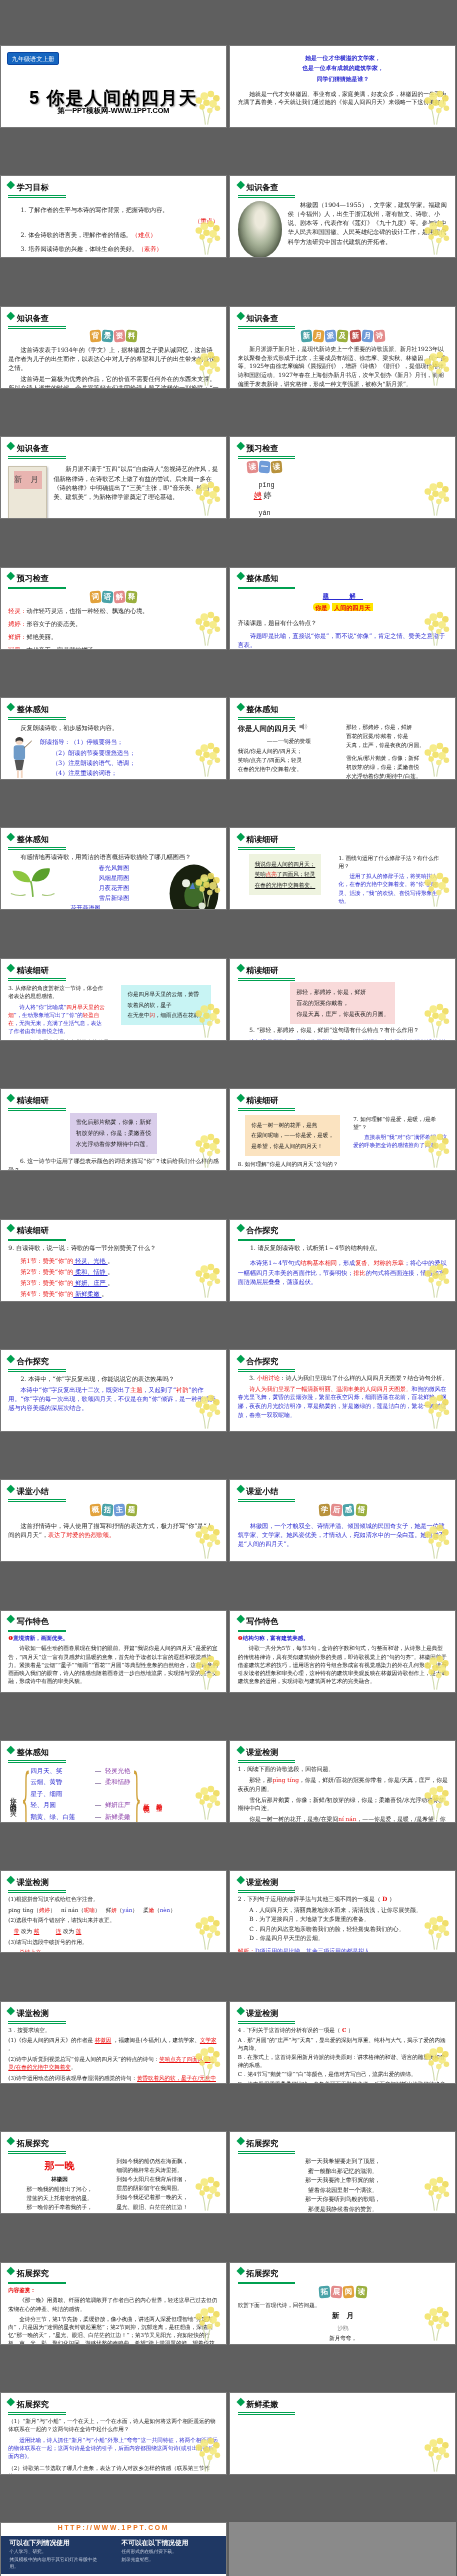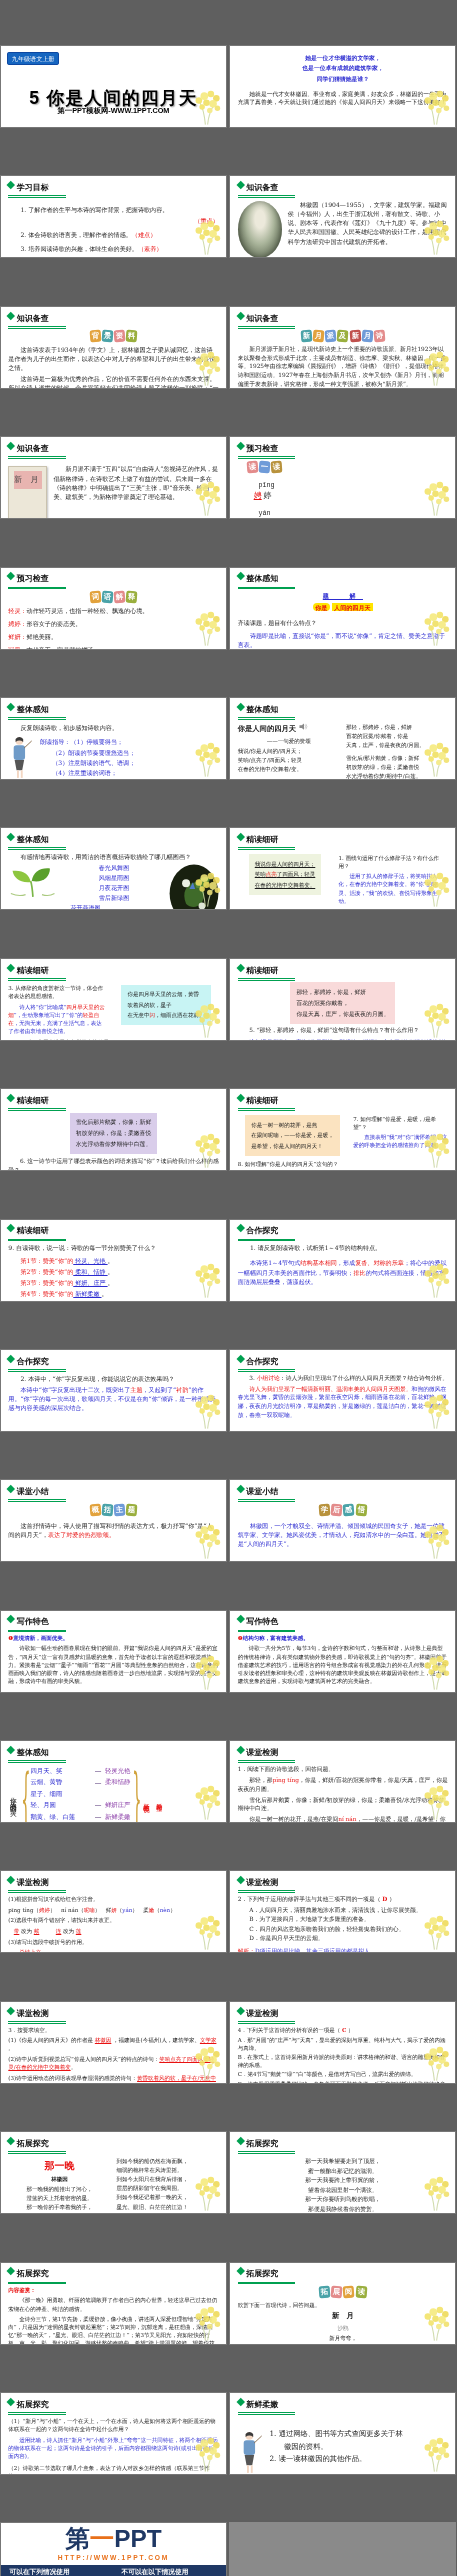--- a/index.html
+++ b/index.html
@@ -1233,52 +1233,37 @@
             <circle cx="52" cy="40" r="5" fill="#f0e06a"></circle>
             <circle cx="38" cy="44" r="5" fill="#f4e87e"></circle>
           </g>
         </svg></div>
     </article>
     <article class="slide">
       <div class="hdrwrap"><span class="hdr">
           <span class="dia"></span>
           <span class="hdrtext">新鲜柔嫩</span>
         </span></div>
-      <div class="sbody">
-        <div class="fig fig-teacher"><svg viewBox="0 0 54 96" width="25.6" height="46">
-            <circle cx="24" cy="12" r="8" fill="#f3d7c3"></circle>
-            <path d="M16 8 q8 -9 16 0 l0 6 q-8 -6 -16 0 z" fill="#3a3a3a"></path>
-            <rect x="12" y="21" width="24" height="31" rx="6" fill="#6f9bc8"></rect>
-            <path d="M34 27 L50 12" stroke="#8a6d4b" stroke-width="2"></path>
-            <path d="M14 52 L34 52 L30 74 L18 74 Z" fill="#555"></path>
-            <rect x="19" y="74" width="4" height="16" fill="#f3d7c3"></rect>
-            <rect x="27" y="74" width="4" height="16" fill="#f3d7c3"></rect>
-          </svg></div>
-        <div class="p" style="font-size: 7.3px; margin-top: 16px;"><span>1. 通过网络、图书等方式查阅更多关于林</span></div>
-        <div class="p ind" style="font-size: 7.3px;"><span>徽因的资料。</span></div>
-        <div class="p" style="font-size: 7.3px;"><span>2. 读一读林徽因的其他作品。</span></div>
-      </div>
       <div class="flower"><svg viewBox="0 0 64 72" width="35" height="40">
           <g opacity="0.92">
             <path d="M30 70 C28 50 26 40 20 30" stroke="#c9d6a0" stroke-width="2" fill="none"></path>
             <path d="M34 70 C36 52 40 42 46 34" stroke="#cdd8a8" stroke-width="2" fill="none"></path>
             <circle cx="18" cy="26" r="6" fill="#f2e264"></circle>
             <circle cx="28" cy="18" r="7" fill="#f5ea7a"></circle>
             <circle cx="40" cy="14" r="6" fill="#f2e264"></circle>
             <circle cx="50" cy="22" r="6" fill="#eeda55"></circle>
             <circle cx="44" cy="32" r="7" fill="#f5ea7a"></circle>
             <circle cx="32" cy="30" r="6" fill="#efdf5e"></circle>
             <circle cx="24" cy="38" r="5" fill="#f2e264"></circle>
             <circle cx="52" cy="40" r="5" fill="#f0e06a"></circle>
             <circle cx="38" cy="44" r="5" fill="#f4e87e"></circle>
           </g>
         </svg></div>
     </article>
     <article class="slide brandslide">
-      <div class="blogo"><span class="c-nv">第</span><span class="c-o">一</span><span class="c-nv">PPT</span></div>
       <div class="burl">HTTP://WWW.1PPT.COM</div>
       <div class="bbar">
         <div class="bcol">
           <div class="btitle">可以在下列情况使用</div>
           <div class="bitm">个人学习、研究。</div>
           <div class="bitm">拷贝模板中的内容用于其它幻灯片母版中使用。</div>
         </div>
         <div class="bcol">
           <div class="btitle">不可以在以下情况使用</div>
           <div class="bitm">任何形式的在线付费下载。</div>

